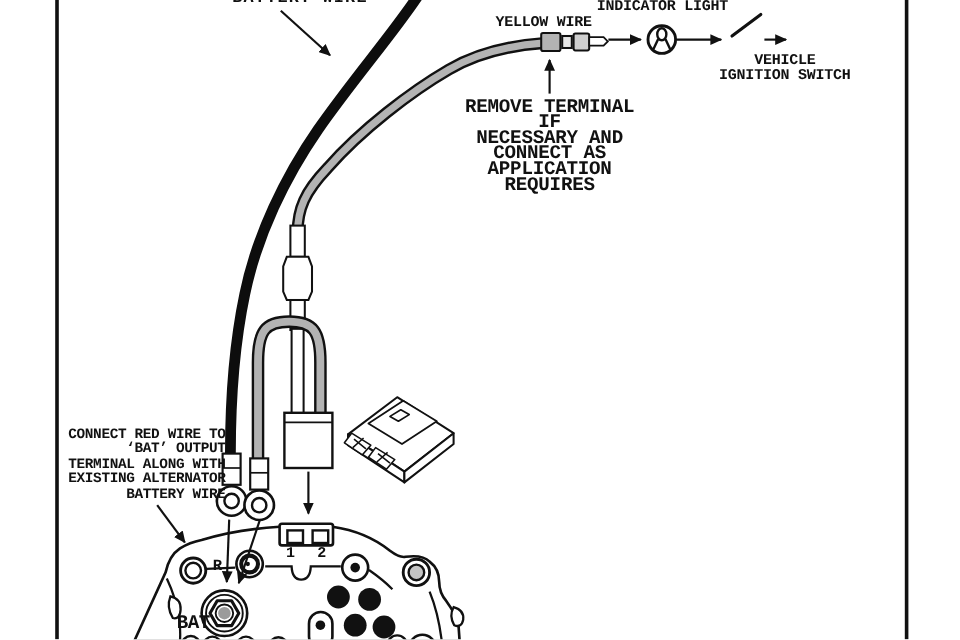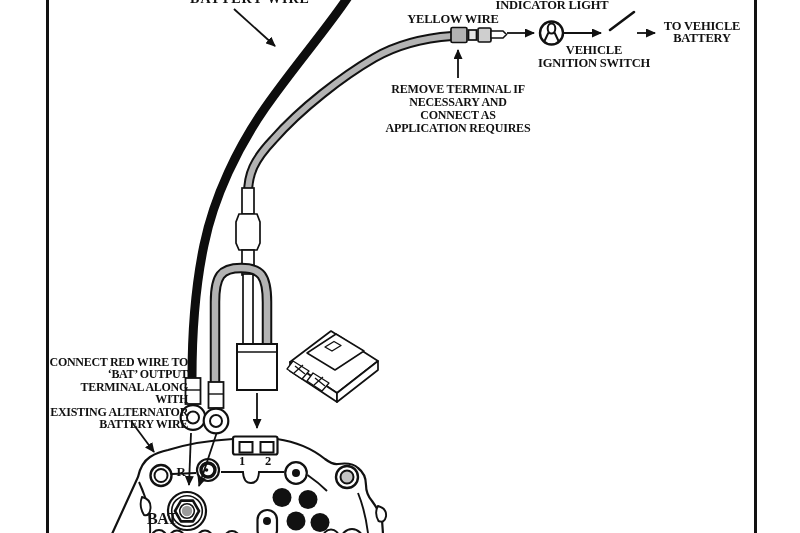--- a/index.html
+++ b/index.html
@@ -1,27 +1,27 @@
 <!DOCTYPE html>
 <html><head>
 <meta charset="utf-8">
 <style>
   html,body{margin:0;padding:0;background:#fff;}
   .stage{position:relative;width:800px;height:533px;background:#fff;overflow:hidden;
          font-family:"Liberation Sans",sans-serif;}
   .stage svg{position:absolute;left:0;top:0;}
   .label{position:absolute;font-weight:bold;font-size:12.5px;line-height:12.8px;
          color:#111;text-align:center;white-space:pre-line;letter-spacing:-0.2px;
-         font-family:Liberation Serif, serif;}
+         font-family:Liberation Mono, monospace;}
   #battery-wire-label{left:170px;top:-7px;width:160px;font-size:14px;letter-spacing:1px;}
   #yellow-wire-label{left:397px;top:13px;width:112px;}
   #indicator-light-label{left:490px;top:-1px;width:124px;}
   #to-vehicle-battery-label{left:655px;top:20px;width:94px;line-height:12.3px;}
-  #vehicle-ignition-switch-label{left:535px;top:44px;width:118px;line-height:12.5px;}
-  #remove-terminal-note{left:376px;top:83px;width:164px;font-size:12px;line-height:12.9px;}
+  #vehicle-ignition-switch-label{left:595px;top:44px;width:118px;line-height:12.5px;}
+  #remove-terminal-note{left:376px;top:83px;width:164px;font-size:16px;line-height:12.9px;}
   #connect-red-note{left:46px;top:356px;width:142px;font-size:12px;line-height:12.4px;letter-spacing:-0.3px;text-align:right;}
   .pin{width:12px;}
   #r-label{left:175px;top:466px;width:12px;font-size:13px;}
   #pin1-label{left:236px;top:455px;}
   #pin2-label{left:262px;top:455px;}
   #bat-label{left:147px;top:513px;width:28px;font-size:16px;letter-spacing:-0.4px;}
 </style>
 </head>
 <body>
 
@@ -172,22 +172,20 @@
   <line x1="458" y1="78" x2="458" y2="50" stroke="#111" stroke-width="1.8" marker-end="url(#ah)"></line>
   <line x1="257" y1="393" x2="257" y2="428" stroke="#111" stroke-width="1.8" marker-end="url(#ah)"></line>
   <line x1="191" y1="433" x2="189" y2="485" stroke="#111" stroke-width="1.8" marker-end="url(#ah)"></line>
   <line x1="216.5" y1="433.5" x2="199" y2="486" stroke="#111" stroke-width="1.8" marker-end="url(#ah)"></line>
   <line x1="131" y1="421" x2="154" y2="452" stroke="#111" stroke-width="1.8" marker-end="url(#ah)"></line>
 </svg>
 
 <div class="label" id="battery-wire-label">BATTERY WIRE</div>
 <div class="label" id="yellow-wire-label">YELLOW WIRE</div>
 <div class="label" id="indicator-light-label">INDICATOR LIGHT</div>
-<div class="label" id="to-vehicle-battery-label">TO VEHICLE
-BATTERY</div>
 <div class="label" id="vehicle-ignition-switch-label">VEHICLE
 IGNITION SWITCH</div>
 <div class="label" id="remove-terminal-note">REMOVE TERMINAL IF
 NECESSARY AND
 CONNECT AS
 APPLICATION REQUIRES</div>
 <div class="label" id="connect-red-note">CONNECT RED WIRE TO
 ‘BAT’ OUTPUT
 TERMINAL ALONG WITH
 EXISTING ALTERNATOR

